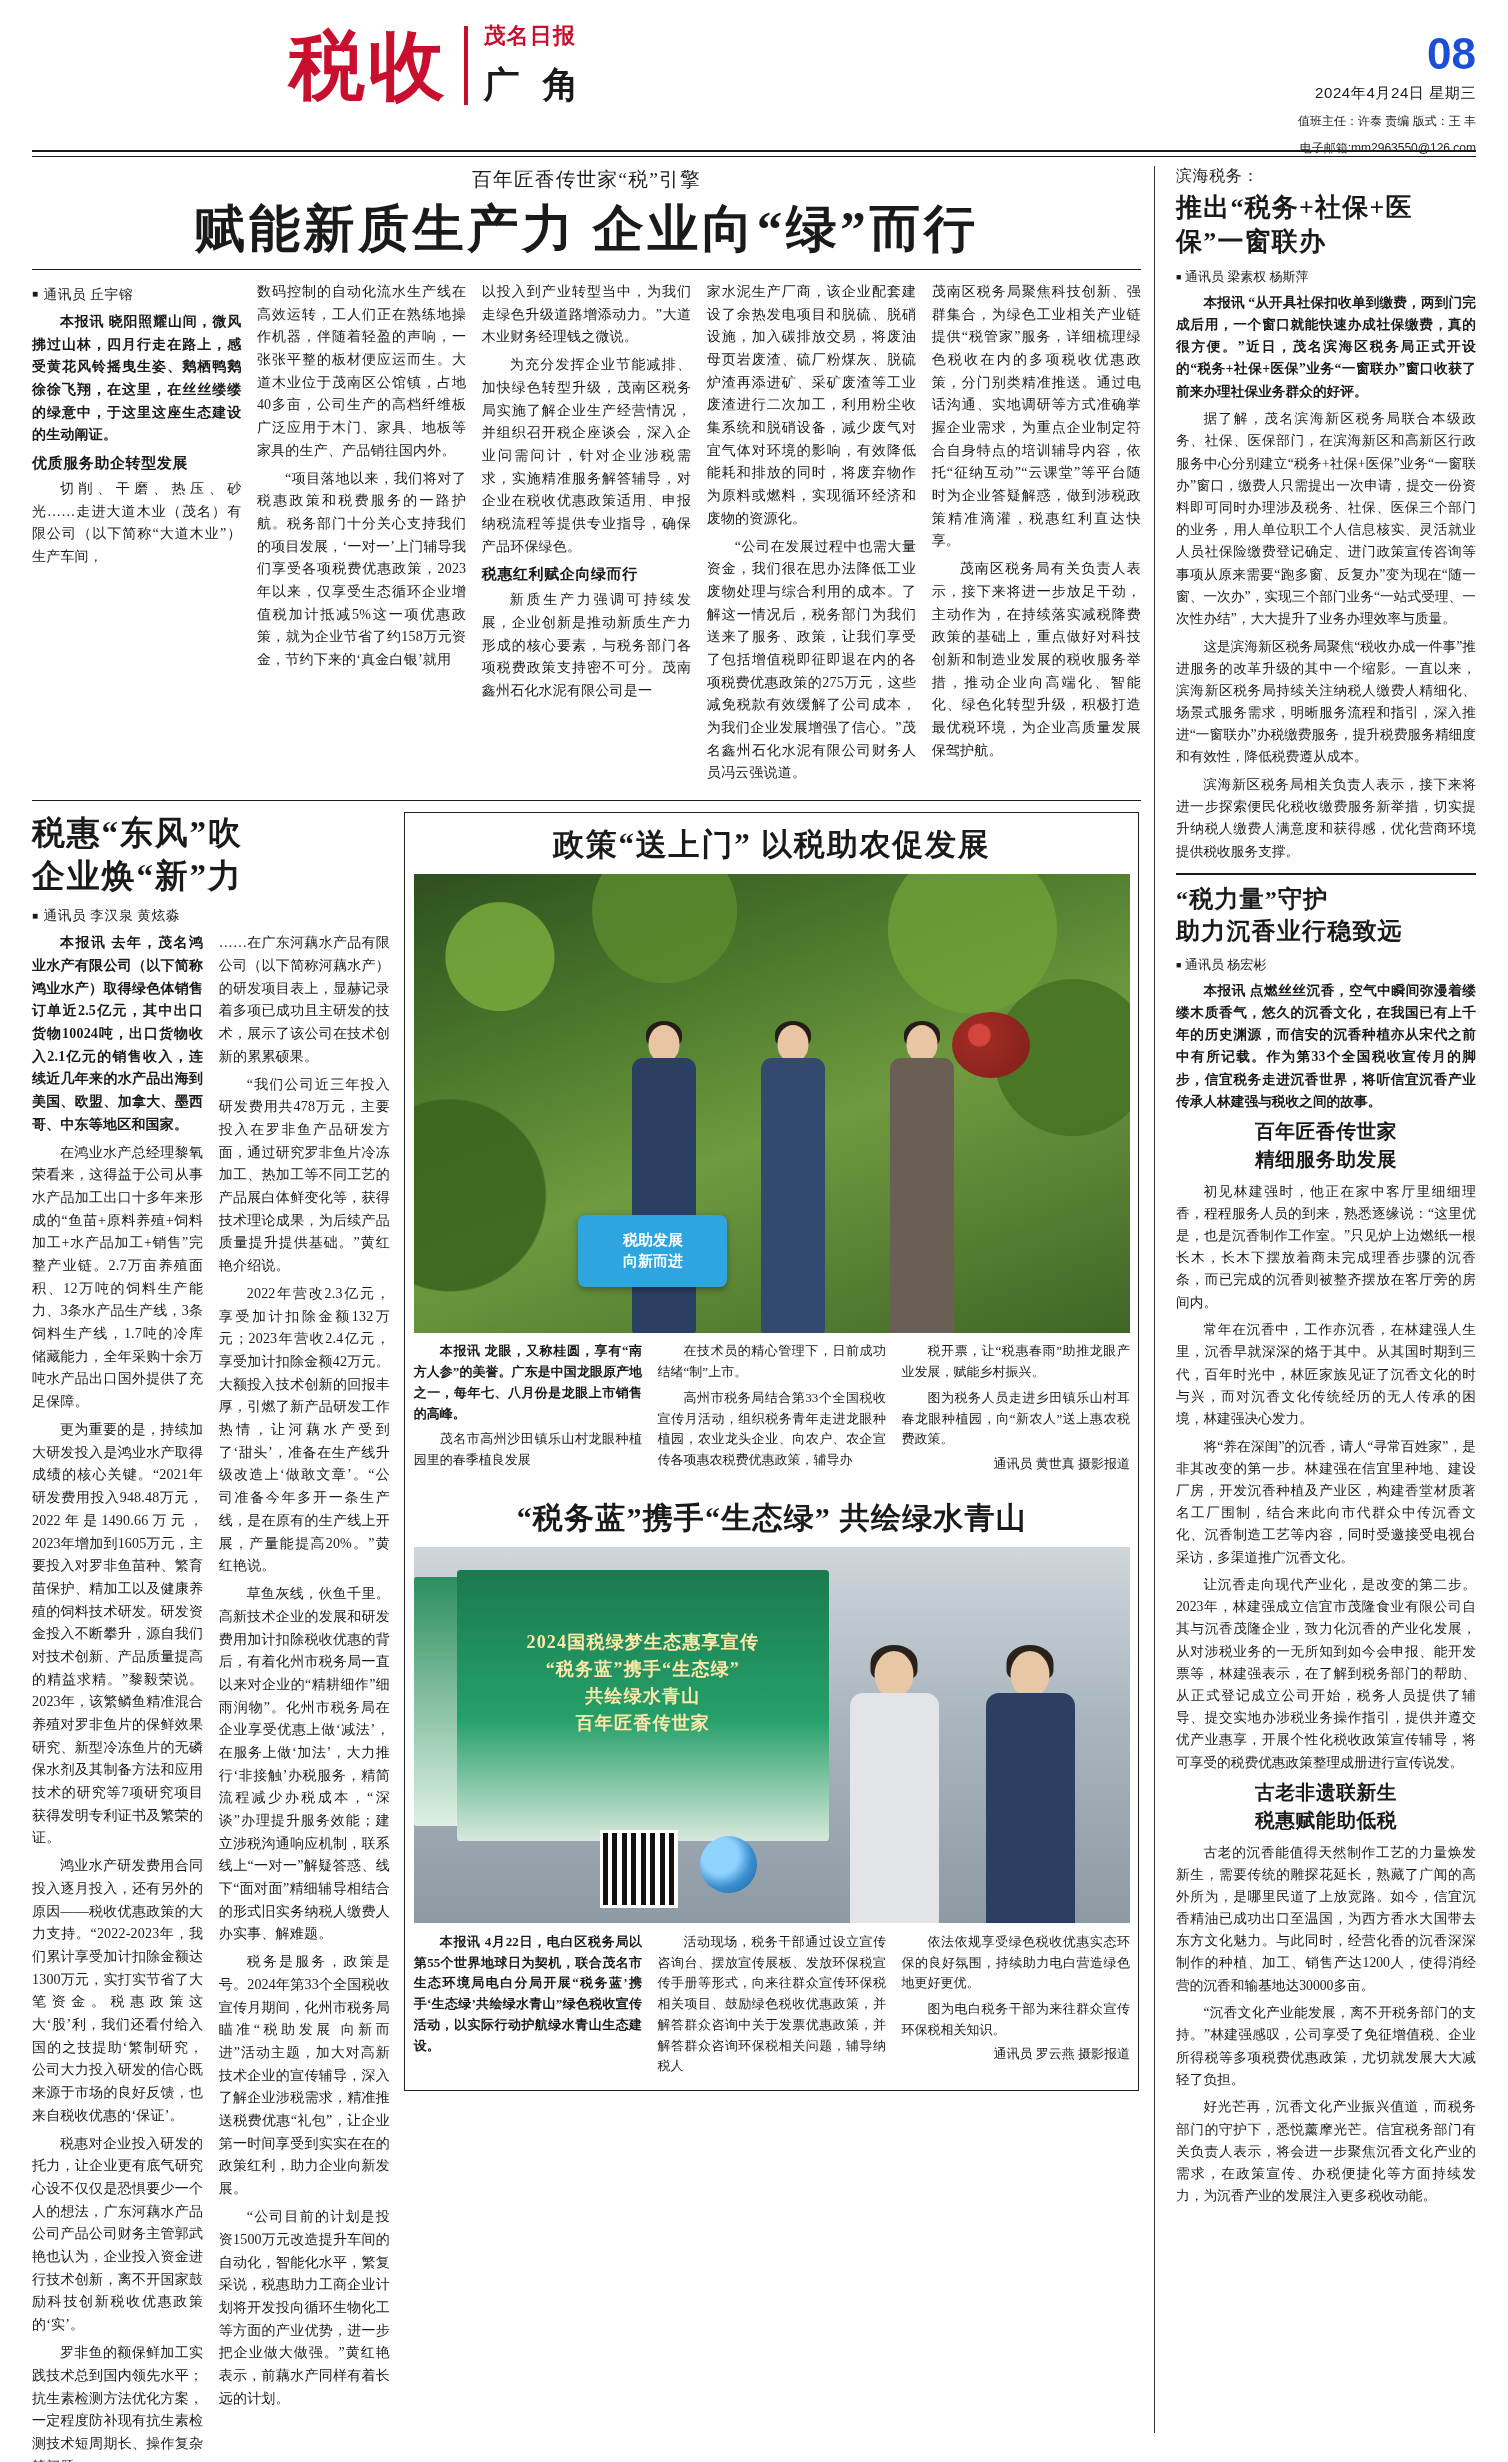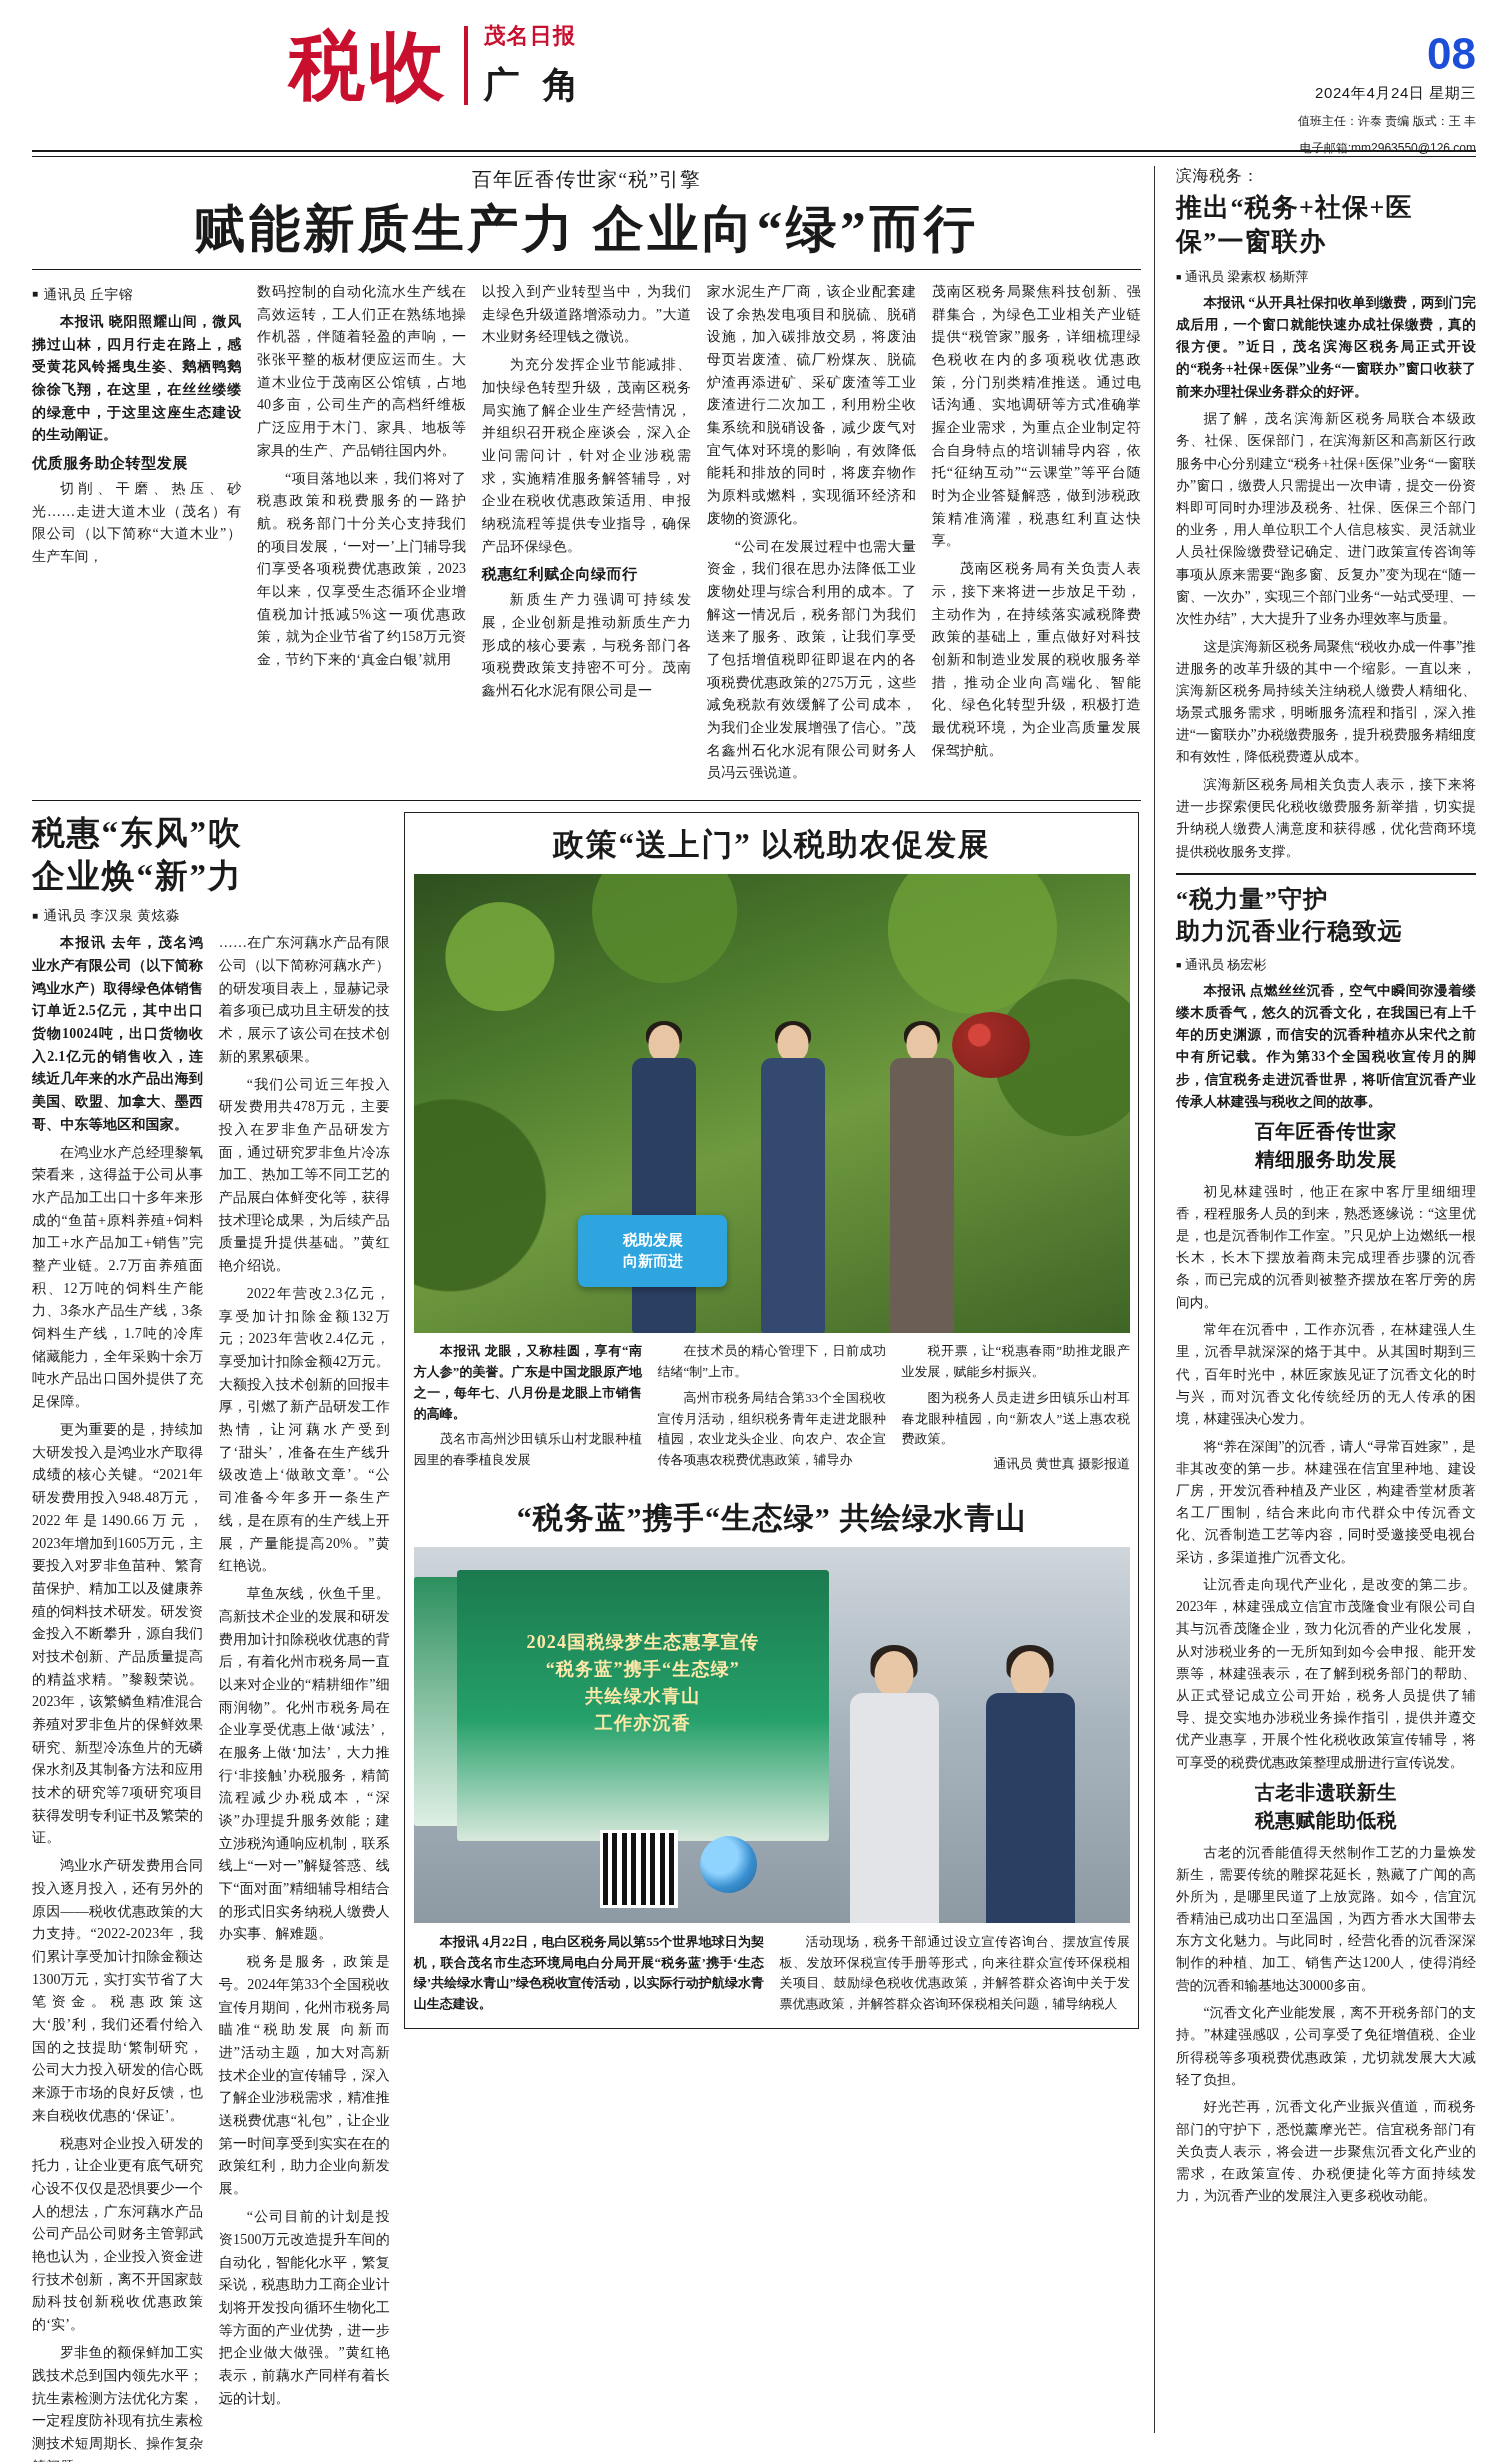--- a/index.html
+++ b/index.html
@@ -457,21 +457,21 @@
             </div>
 
             <div class="pkg-title2">“税务蓝”携手“生态绿” 共绘绿水青山</div>
 
             <div class="photo2">
               <div class="board"></div>
               <div class="banner">
                 <div class="bt" style="white-space:pre-line">2024国税绿梦生态惠享宣传
 “税务蓝”携手“生态绿”
 共绘绿水青山
-工作亦沉香</div>
+百年匠香传世家</div>
               </div>
               <div class="qr"></div>
               <div class="globe"></div>
               <div class="bag"></div>
               <div class="person-a">
                 <div class="hr2"></div>
                 <div class="h"></div>
                 <div class="t"></div>
               </div>
               <div class="person-b">
@@ -480,20 +480,25 @@
                 <div class="t"></div>
               </div>
             </div>
 
             <div class="cap-row">
               <div>
                 <p class="cap-note cap-title">本报讯 4月22日，电白区税务局以第55个世界地球日为契机，联合茂名市生态环境局电白分局开展“税务蓝’携手‘生态绿’共绘绿水青山”绿色税收宣传活动，以实际行动护航绿水青山生态建设。</p>
               </div>
               <div>
                 <p class="cap-note">活动现场，税务干部通过设立宣传咨询台、摆放宣传展板、发放环保税宣传手册等形式，向来往群众宣传环保税相关项目、鼓励绿色税收优惠政策，并解答群众咨询中关于发票优惠政策，并解答群众咨询环保税相关问题，辅导纳税人</p>
+              </div>
+              <div>
+                <p class="cap-note">依法依规享受绿色税收优惠实态环保的良好氛围，持续助力电白营造绿色地更好更优。</p>
+                <p class="cap-note">图为电白税务干部为来往群众宣传环保税相关知识。</p>
+                <p class="cap-sign">通讯员 罗云燕 摄影报道</p>
               </div>
             </div>
 
           </div>
         </div>
       </div>
 
     </div>
 
     <div class="col-side">

